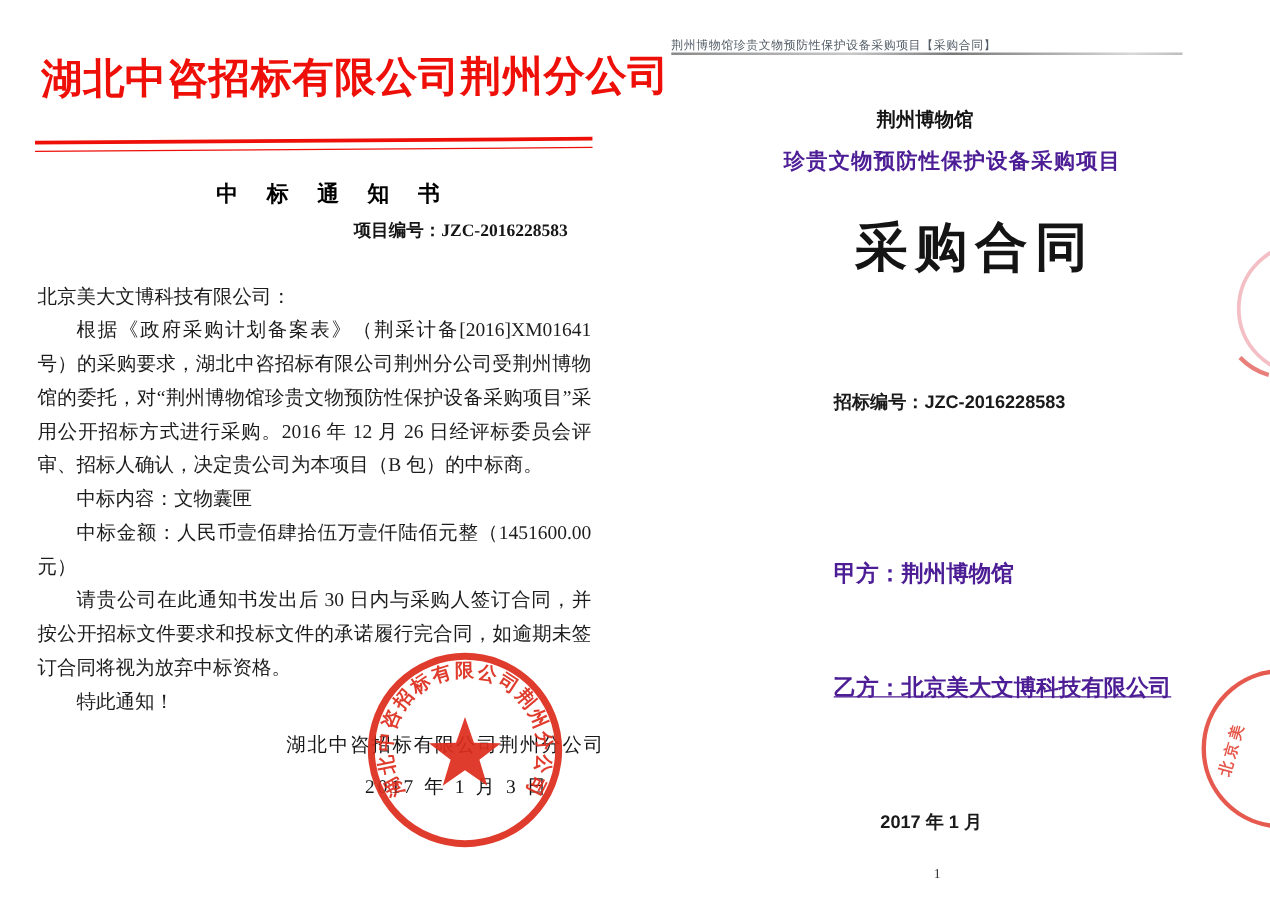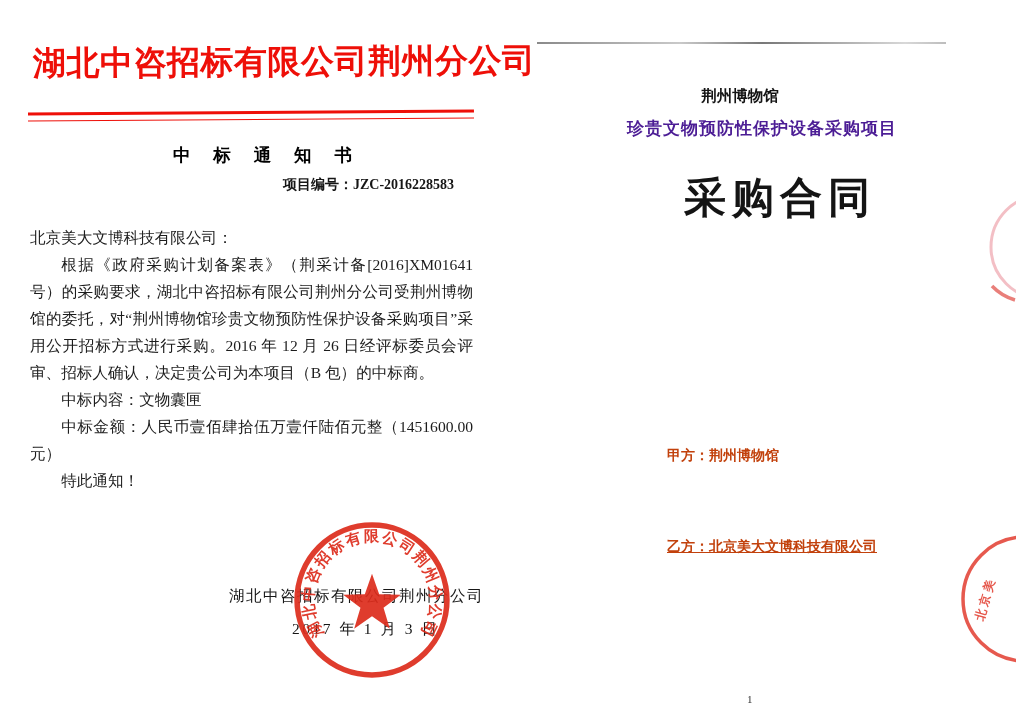--- a/index.html
+++ b/index.html
@@ -29,21 +29,21 @@
   .rp-headerline{left:537px;top:42px;width:409px;height:2px;
                  background:linear-gradient(to right,#8a8a8a,#c9c9c9 35%,#787878 55%,#d8d8d8 90%,#bdbdbd);}
   .rp-org{left:460px;top:86px;width:560px;text-align:center;font-size:15.5px;font-weight:bold;
           color:#141414;font-family:"Liberation Sans","DejaVu Sans",sans-serif;}
   .rp-project{left:508px;top:117px;width:508px;text-align:center;font-size:17px;font-weight:bold;
               letter-spacing:1px;color:#4c1d95;font-family:"Liberation Sans","DejaVu Sans",sans-serif;}
   .rp-title{left:520px;top:170px;width:520px;text-align:center;font-size:42px;font-weight:bold;
             letter-spacing:6px;color:#141414;font-family:"Liberation Sans","DejaVu Sans",sans-serif;}
   .rp-meta{left:667px;top:306px;font-size:14.5px;font-weight:bold;line-height:33px;color:#1a1a1a;
            font-family:"Liberation Sans","DejaVu Sans",sans-serif;}
-  .rp-party{font-size:14px;font-weight:bold;color:#c2410c;
+  .rp-party{font-size:18px;font-weight:bold;color:#4c1d95;
             font-family:"Liberation Sans","DejaVu Sans",sans-serif;}
   .rp-party-a{left:667px;top:447px;}
   .rp-party-b{left:667px;top:538px;text-decoration:underline;}
   .rp-date{left:645px;top:648px;width:200px;text-align:center;font-size:14.5px;font-weight:bold;
            color:#1a1a1a;font-family:"Liberation Sans","DejaVu Sans",sans-serif;}
   .rp-pageno{left:747px;top:693px;font-size:11px;color:#333;}
   .edge-seal-top{left:985px;top:192px;}
   .edge-seal-bottom{left:955px;top:533px;}
 </style>
 </head>
@@ -56,50 +56,54 @@
 
   <div class="abs notice-title">中 标 通 知 书</div>
 
   <div class="abs project-no"><span>项目编号：</span><span>JZC-2016228583</span></div>
 
   <div class="abs body-block">
     <p class="noindent">北京美大文博科技有限公司：</p>
     <p>根据《政府采购计划备案表》（荆采计备[2016]XM01641 号）的采购要求，湖北中咨招标有限公司荆州分公司受荆州博物馆的委托，对“荆州博物馆珍贵文物预防性保护设备采购项目”采用公开招标方式进行采购。2016 年 12 月 26 日经评标委员会评审、招标人确认，决定贵公司为本项目（B 包）的中标商。</p>
     <p>中标内容：文物囊匣</p>
     <p>中标金额：人民币壹佰肆拾伍万壹仟陆佰元整（1451600.00 元）</p>
+    <p>请贵公司在此通知书发出后 30 日内与采购人签订合同，并按公开招标文件要求和投标文件的承诺履行完合同，如逾期未签订合同将视为放弃中标资格。</p>
     <p>特此通知！</p>
   </div>
 
   <div class="abs signature">湖北中咨招标有限公司荆州分公司</div>
   <div class="abs sig-date">2017 年 1 月 3 日</div>
 
   <svg class="abs seal" viewBox="0 0 160 160" xmlns="http://www.w3.org/2000/svg">
     <circle cx="80" cy="80" r="74" fill="none" stroke="#dd2c1c" stroke-width="5.5"></circle>
     <polygon fill="#dd2c1c" points="80,54 87.1,74.3 108.5,74.7 91.4,87.7 97.6,108.3 80,96 62.4,108.3 68.6,87.7 51.5,74.7 72.9,74.3"></polygon>
     <defs>
       <path id="sealarc" d="M 32.5,113.3 A 58,58 0 1 1 127.5,113.3" fill="none"></path>
     </defs>
     <text font-size="15" font-weight="bold" fill="#dd2c1c" font-family="Liberation Sans, DejaVu Sans, sans-serif">
       <textPath href="#sealarc" xlink:href="#sealarc" startOffset="0" textLength="252" lengthAdjust="spacing">湖北中咨招标有限公司荆州分公司</textPath>
     </text>
   </svg>
 
+  <div class="abs rp-header">荆州博物馆珍贵文物预防性保护设备采购项目【采购合同】</div>
   <div class="abs rp-headerline"></div>
 
   <div class="abs rp-org">荆州博物馆</div>
   <div class="abs rp-project">珍贵文物预防性保护设备采购项目</div>
   <div class="abs rp-title">采购合同</div>
 
   <div class="abs rp-meta">
+    <div><span>招标编号：</span><span>JZC-2016228583</span></div>
   </div>
 
   <div class="abs rp-party rp-party-a"><span>甲方：</span><span>荆州博物馆</span></div>
 
   <div class="abs rp-party rp-party-b"><span>乙方：</span><span>北京美大文博科技有限公司</span></div>
 
+  <div class="abs rp-date">2017 年 1 月</div>
   <div class="abs rp-pageno">1</div>
 
   <svg class="abs edge-seal-top" width="31" height="120" viewBox="0 0 31 120" xmlns="http://www.w3.org/2000/svg">
     <circle cx="58" cy="55" r="52" fill="none" stroke="rgba(225,95,110,0.40)" stroke-width="3"></circle>
     <path d="M 7,94 A 52,52 0 0 0 30,108" fill="none" stroke="rgba(221,59,51,0.65)" stroke-width="3.5"></path>
   </svg>
 
   <svg class="abs edge-seal-bottom" width="61" height="135" viewBox="0 0 61 135" xmlns="http://www.w3.org/2000/svg">
     <circle cx="70" cy="66" r="62" fill="none" stroke="rgba(223,42,28,0.78)" stroke-width="3.5"></circle>
     <text x="14" y="78" transform="rotate(-74 28 74)" font-size="12" font-weight="bold" fill="rgba(223,42,28,0.8)" letter-spacing="3" font-family="Liberation Sans, DejaVu Sans, sans-serif">北京美</text>

